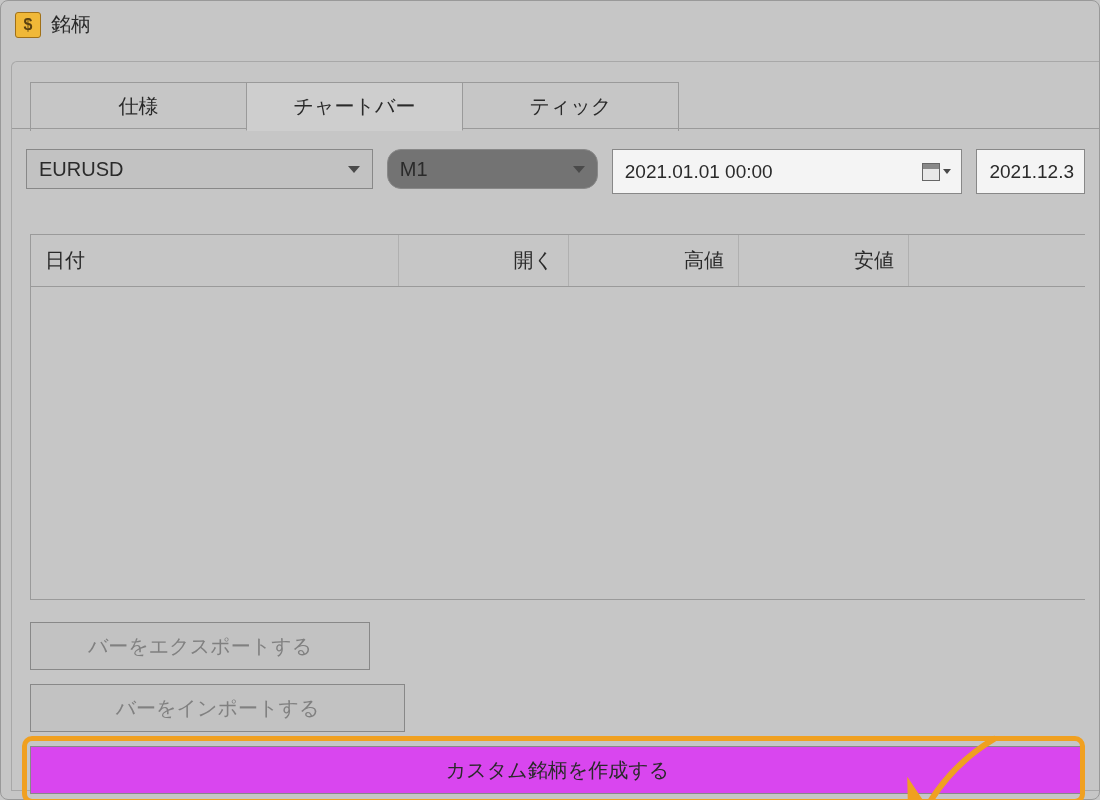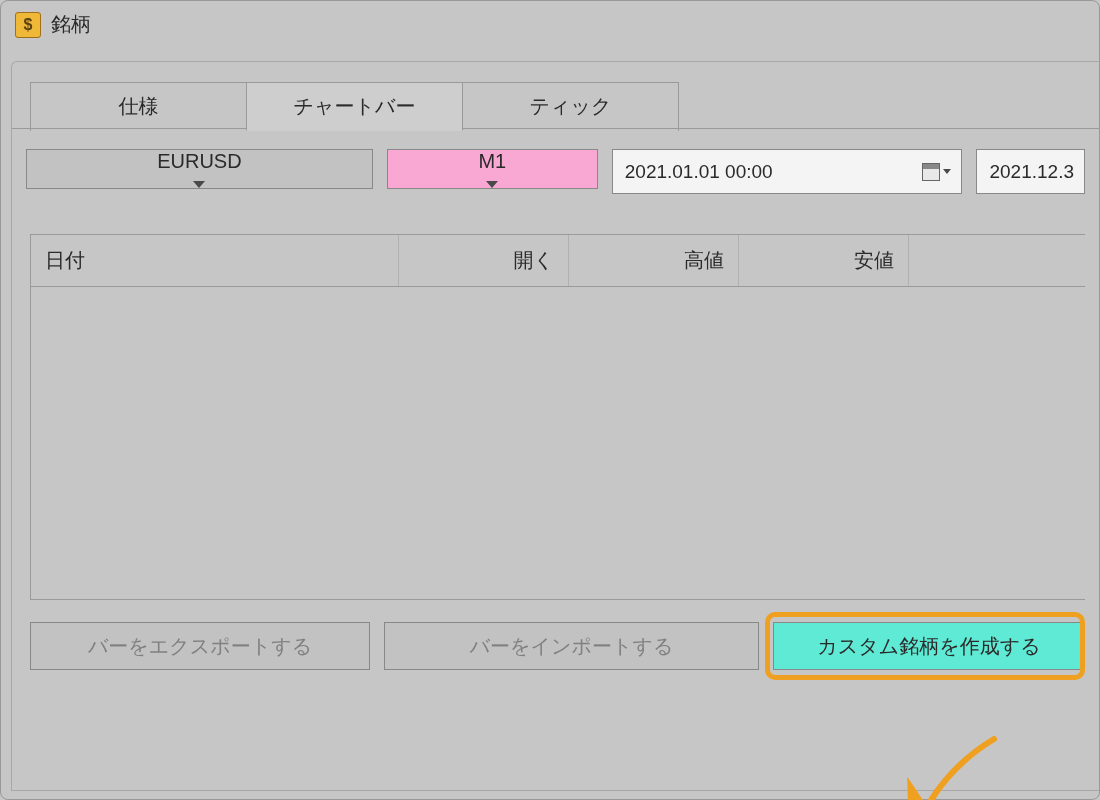--- a/index.html
+++ b/index.html
@@ -97,28 +97,28 @@
       display: flex;
       align-items: center;
       justify-content: space-between;
       border: 1px solid #888;
       background: #c2c2c2;
       height: 40px;
       padding: 0 12px;
       font-size: 20px;
       color: #2a2a2a;
       cursor: pointer;
-      flex-direction: column;
     }
     .symbol-dropdown {
       width: 354px;
     }
     .timeframe-dropdown {
       width: 215px;
-      background: #f9a8d4;
+      background: #737373;
+      border-radius: 14px;
     }
     .date-picker {
       display: flex;
       align-items: center;
       justify-content: space-between;
       border: 1px solid #888;
       background: #f4f4f4;
       height: 45px;
       padding: 0 10px 0 12px;
       font-size: 19px;
@@ -189,20 +189,21 @@
     .th-date { width: 368px; justify-content: flex-start; }
     .th-open { width: 170px; justify-content: flex-end; }
     .th-high { width: 170px; justify-content: flex-end; }
     .th-low  { width: 170px; justify-content: flex-end; }
     .th-close{ flex: 1; justify-content: flex-end; border-right: none;}
     .bottom-buttons {
       display: flex;
       gap: 14px;
       margin-top: 22px;
       padding: 0 0 0 4px;
+      flex-direction: column;
     }
     .btn {
       height: 48px;
       border: 1px solid #888;
       background: #c2c2c2;
       font-size: 20px;
       color: #808080;
       display: flex;
       align-items: center;
       justify-content: center;
@@ -221,21 +222,21 @@
       right: 0;
       bottom: -10px;
       border: 5px solid #f0a020;
       border-radius: 10px;
       pointer-events: none;
     }
     .btn-create {
       width: 100%;
       height: 48px;
       border: 1px solid #888;
-      background: #5eead4;
+      background: #d946ef;
       font-size: 20px;
       color: #2a2a2a;
       display: flex;
       align-items: center;
       justify-content: center;
       cursor: pointer;
     }
     .arrow-annotation {
       position: absolute;
       top: 605px;

